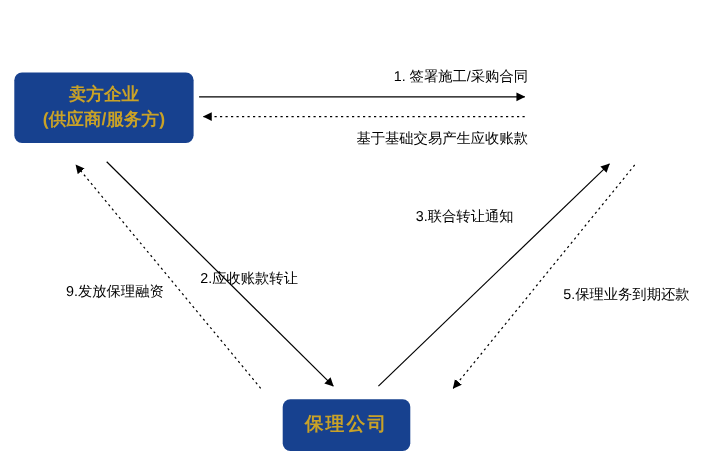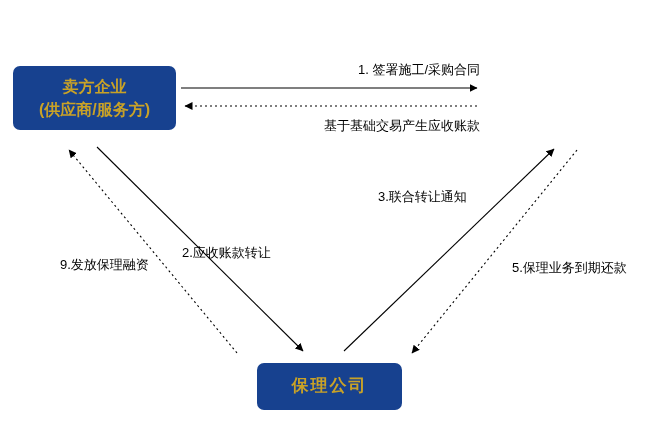--- a/index.html
+++ b/index.html
@@ -41,21 +41,21 @@
     flex-direction: column;
     align-items: center;
     justify-content: center;
     font-weight: bold;
     text-align: center;
     line-height: 1.45;
     box-sizing: border-box;
   }
   .node-seller { left: 13px;  top: 66px;  width: 163px; height: 64px; font-size: 16px; }
   .node-buyer  { left: 486px; top: 68px;  width: 155px; height: 60px; font-size: 16px; }
-  .node-factor { left: 257px; top: 363px; width: 145px; height: 47px; font-size: 17px; letter-spacing: 2px; }
+  .node-factor { left: 257px; top: 363px; width: 116px; height: 47px; font-size: 17px; letter-spacing: 2px; }
   .edge-label {
     position: absolute;
     color: var(--label-text, #000);
     font-size: 13px;
     white-space: nowrap;
   }
   .lbl-contract   { left: 180px; top: 61px;  width: 300px; text-align: right; }
   .lbl-receivable { left: 180px; top: 117px; width: 300px; text-align: right; }
   .lbl-transfer   { left: 182px; top: 200px; margin-top: 44px; }
   .lbl-notice     { left: 378px; top: 188px; text-align: center; }

